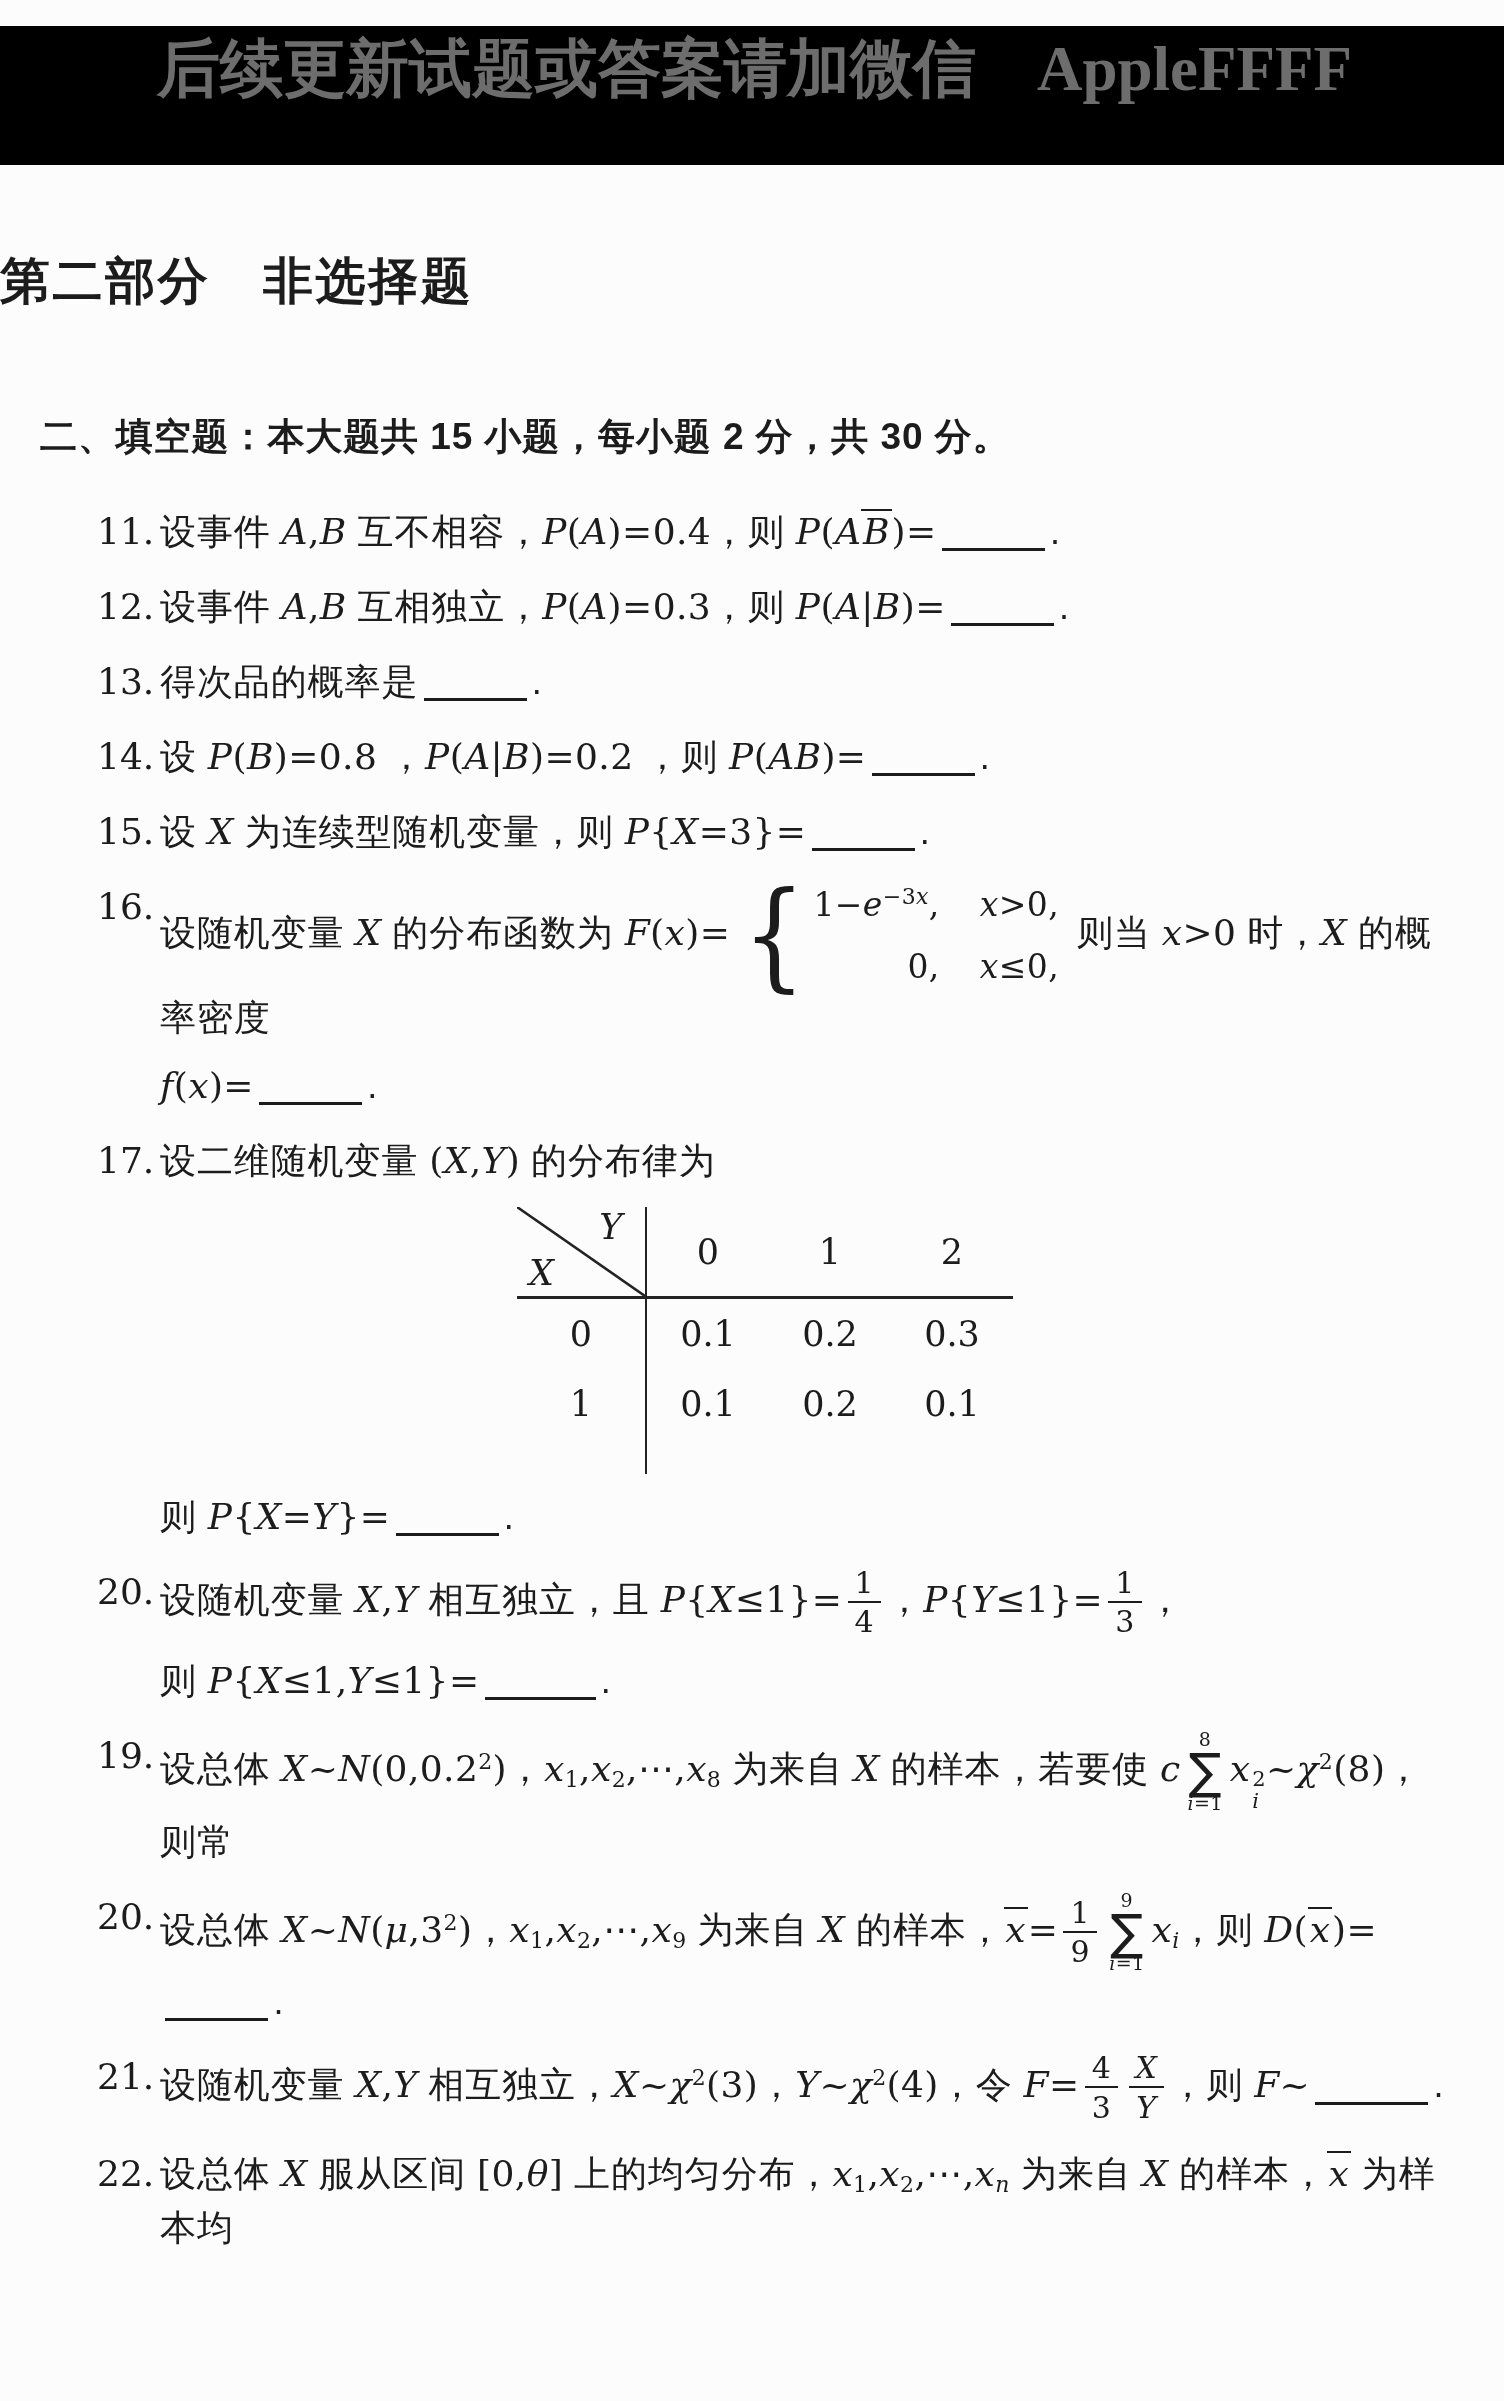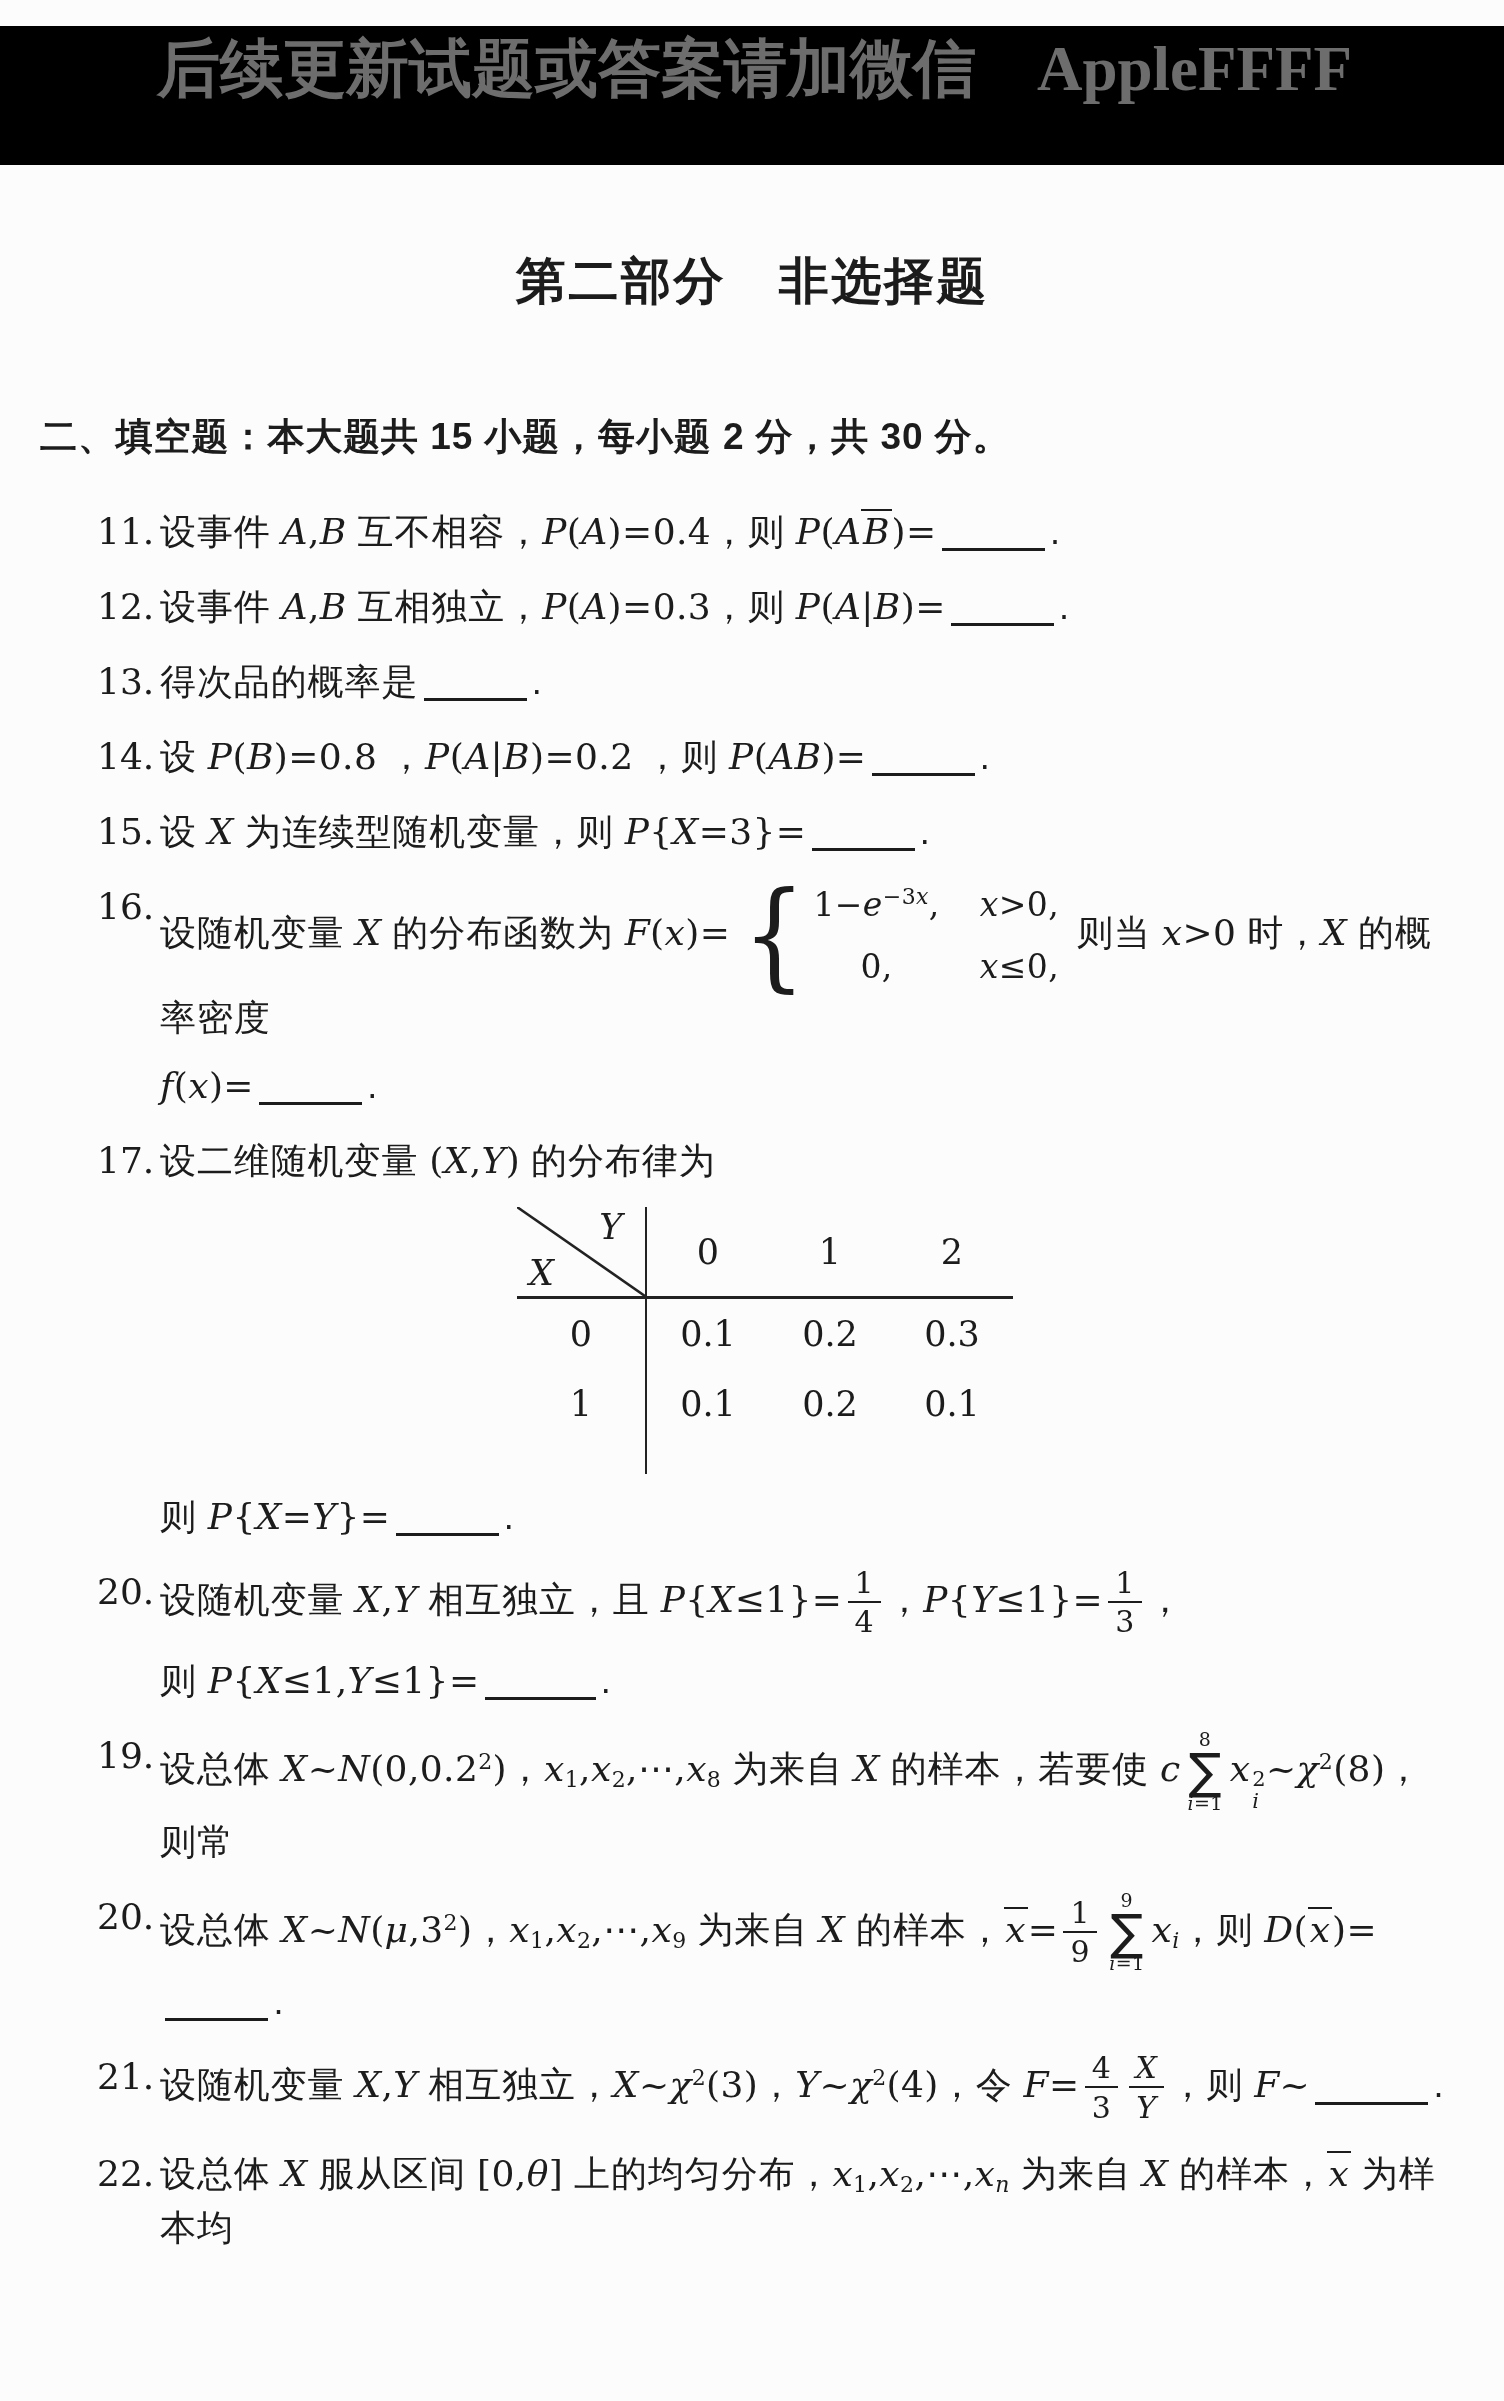--- a/index.html
+++ b/index.html
@@ -12,21 +12,21 @@
   .banner{
     margin-top:26px;height:139px;width:100%;
     display:flex;align-items:flex-start;gap:61px;
     padding:8.7px 0 0 157px;box-sizing:border-box;font-family:Liberation Serif, serif;
   }
   .banner-text,.banner-handle{
     font-size:63px;font-weight:bold;line-height:1.1;white-space:nowrap;
   }
   
   .title{
-    margin:83px 0 0 0;text-align:center;
+    margin:83px 0 0 0;text-align:left;
     font-size:50px;font-weight:bold;letter-spacing:2.6px;
   }
   .section{
     margin:97px 0 0 40px;
     font-size:37px;font-weight:bold;letter-spacing:0.9px;
   }
   
   #questions{margin:43px 52px 0 97px;}
   .q{display:flex;margin-bottom:21px;}
   .qnum{flex:none;width:63px;font-size:36px;line-height:1.5;font-family:"DejaVu Serif","Liberation Serif",serif;}
@@ -51,21 +51,21 @@
   .fden{font-size:30px;line-height:1.2;padding:1.7px 7px 0;border-top:2.6px solid #1c1c1c;}
   .sum{display:inline-flex;flex-direction:column;align-items:center;
        vertical-align:middle;margin:0 7px;}
   .slim{font-size:19px;line-height:1.1;}
   .sig{font-size:49px;line-height:0.85;font-family:"DejaVu Sans",sans-serif;}
   .cases{display:inline-flex;align-items:center;vertical-align:middle;margin:0 7px;}
   .brace{font-size:117px;line-height:0.85;font-family:"DejaVu Serif",serif;
          transform:scaleX(0.85);margin-right:1.7px;}
   .crows{display:inline-grid;grid-template-columns:auto auto;
          column-gap:40px;row-gap:12px;font-size:33px;}
-  .cexpr,.ccond{text-align:center;}
+  .cexpr,.ccond{text-align:right;}
   
   .dist-table{display:grid;grid-template-columns:130px 122px 122px 122px;
               margin:19px 0 15.7px 357px;
               font-family:"DejaVu Serif","Liberation Serif",serif;font-size:35px;}
   .tc{display:flex;align-items:center;justify-content:center;}
   .th{height:89px;border-bottom:3.5px solid #222;}
   .corner{position:relative;height:89px;border-right:2.6px solid #222;border-bottom:3.5px solid #222;}
   .corner svg{position:absolute;inset:0;width:100%;height:100%;}
   .corner .lblY{position:absolute;top:0;right:22.6px;font-style:italic;}
   .corner .lblX{position:absolute;bottom:3.5px;left:12px;font-style:italic;}

